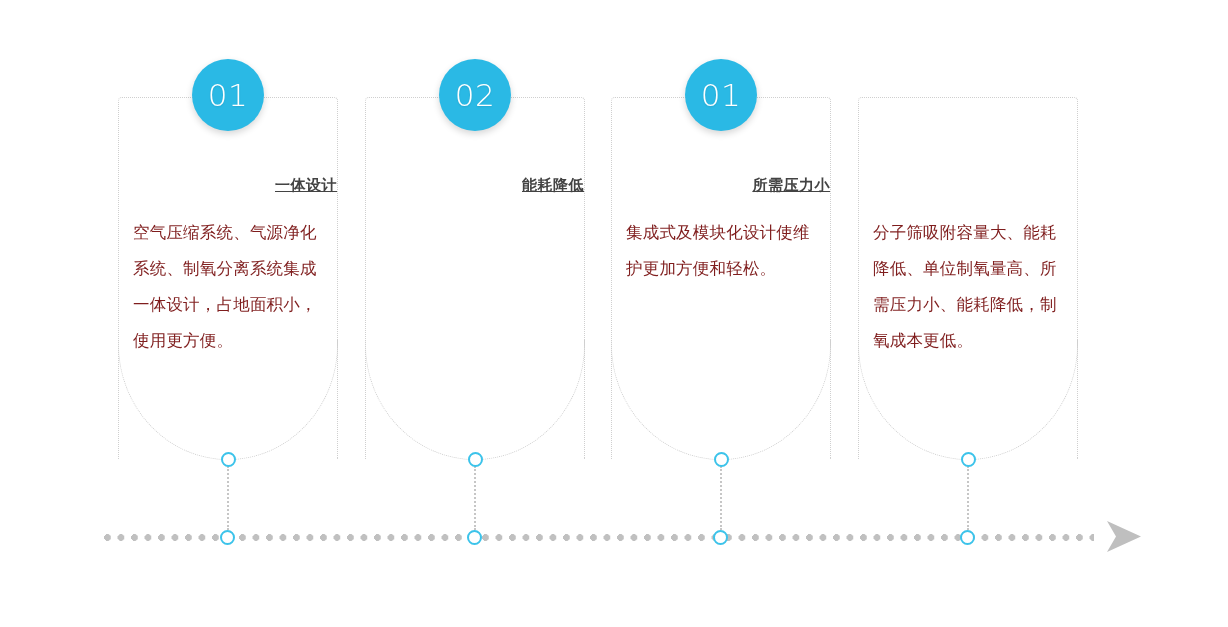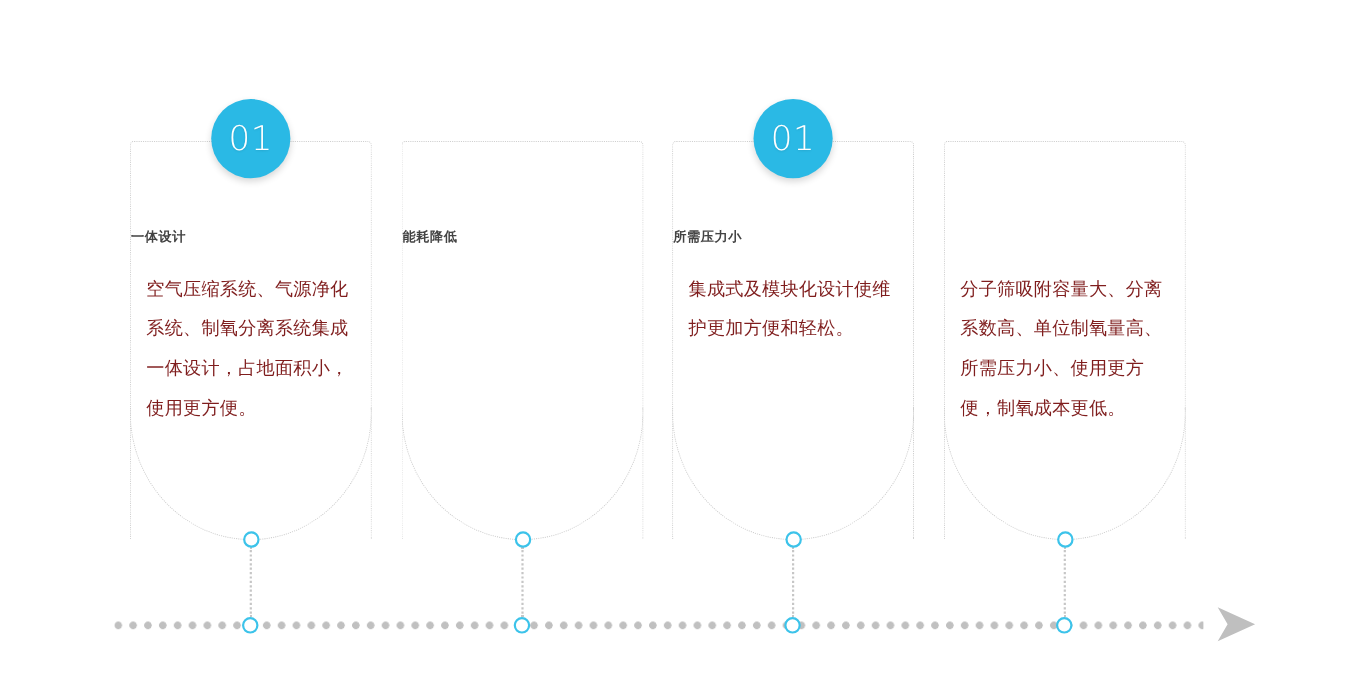--- a/index.html
+++ b/index.html
@@ -14,21 +14,20 @@
     overflow: hidden;
     position: relative;
   }
 
   #infographic {
     position: absolute;
     left: 0;
     top: 0;
     width: 1228px;
     height: 443px;
-    margin-top: 31px;
   }
 
   
   .card {
     position: absolute;
     top: 97px;
     width: 220px;
     height: 362px;
     box-sizing: border-box;
     border: 1px dotted #cfcfcf;
@@ -75,25 +74,26 @@
     font-family: "DejaVu Sans", "Liberation Sans", sans-serif;
     text-shadow: 0 1px 2px rgba(0,0,0,0.10);
   }
 
   
   .card-title {
     position: absolute;
     top: 78px;
     left: 0;
     width: 100%;
-    text-align: left;
-    font-size: 12px;
+    text-align: right;
+    font-size: 15px;
     font-weight: bold;
     color: #434343;
     letter-spacing: 0.5px;
+    text-decoration: underline;
   }
   .card-body {
     position: absolute;
     top: 116px;
     left: 14px;
     width: 192px;
     font-size: 16.5px;
     line-height: 36px;
     color: #7f1d1d;
     text-align: left;
@@ -168,39 +168,42 @@
       <span>01</span>
     </div>
     <div class="card-title">一体设计</div>
     <div class="card-body">空气压缩系统、气源净化系统、制氧分离系统集成一体设计，占地面积小，使用更方便。</div>
     <div class="ring ring-card"></div>
   </div>
   <div class="connector" style="left:227px; top:466px; height:64px;"></div>
 
   <div class="card" style="left:365px;">
     <div class="card-bottom"></div>
+    <div class="num-circle">
+      <span>02</span>
+    </div>
     <div class="card-title">能耗降低</div>
     <div class="ring ring-card"></div>
   </div>
   <div class="connector" style="left:474px; top:466px; height:64px;"></div>
 
   <div class="card" style="left:611px;">
     <div class="card-bottom"></div>
     <div class="num-circle">
       <span>01</span>
     </div>
     <div class="card-title">所需压力小</div>
     <div class="card-body">集成式及模块化设计使维护更加方便和轻松。</div>
     <div class="ring ring-card"></div>
   </div>
   <div class="connector" style="left:720px; top:466px; height:64px;"></div>
 
   <div class="card" style="left:858px;">
     <div class="card-bottom"></div>
-    <div class="card-body">分子筛吸附容量大、分离系数高、单位制氧量高、所需压力小、使用更方便，制氧成本更低。</div>
+    <div class="card-body">分子筛吸附容量大、能耗降低、单位制氧量高、所需压力小、能耗降低，制氧成本更低。</div>
     <div class="ring ring-card"></div>
   </div>
   <div class="connector" style="left:967px; top:466px; height:64px;"></div>
 
   <div id="axis">
     <div id="axis-dots"></div>
     <div class="ring ring-axis" style="left:116px;"></div>
     <div class="ring ring-axis" style="left:363px;"></div>
     <div class="ring ring-axis" style="left:609px;"></div>
     <div class="ring ring-axis" style="left:856px;"></div>

